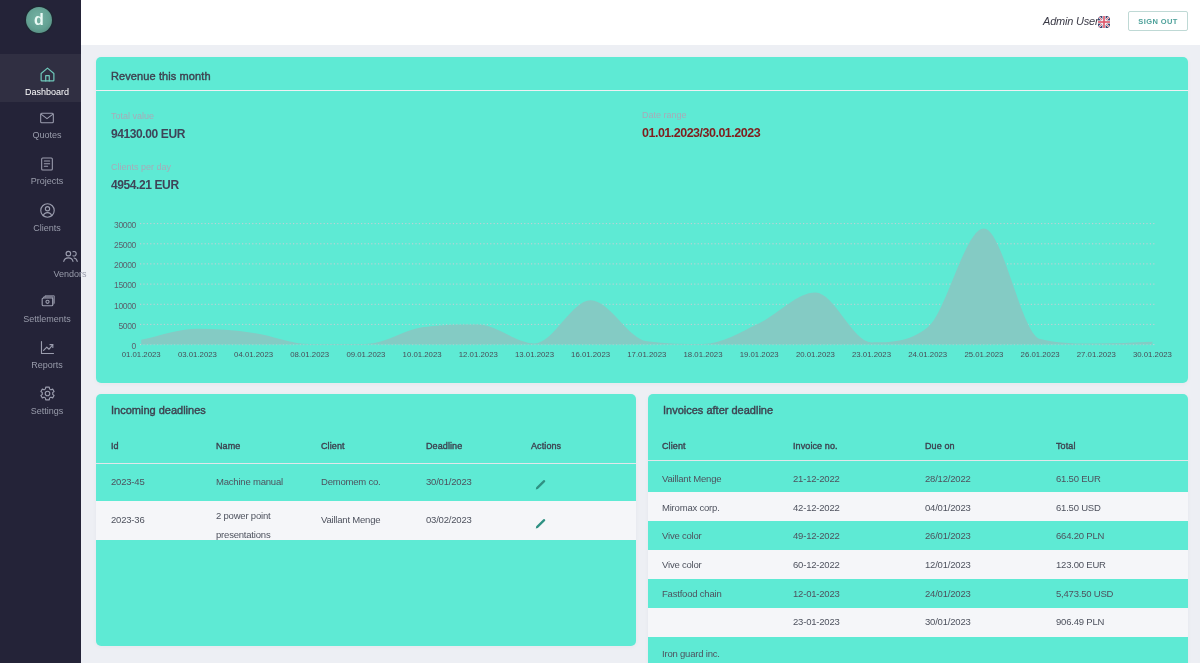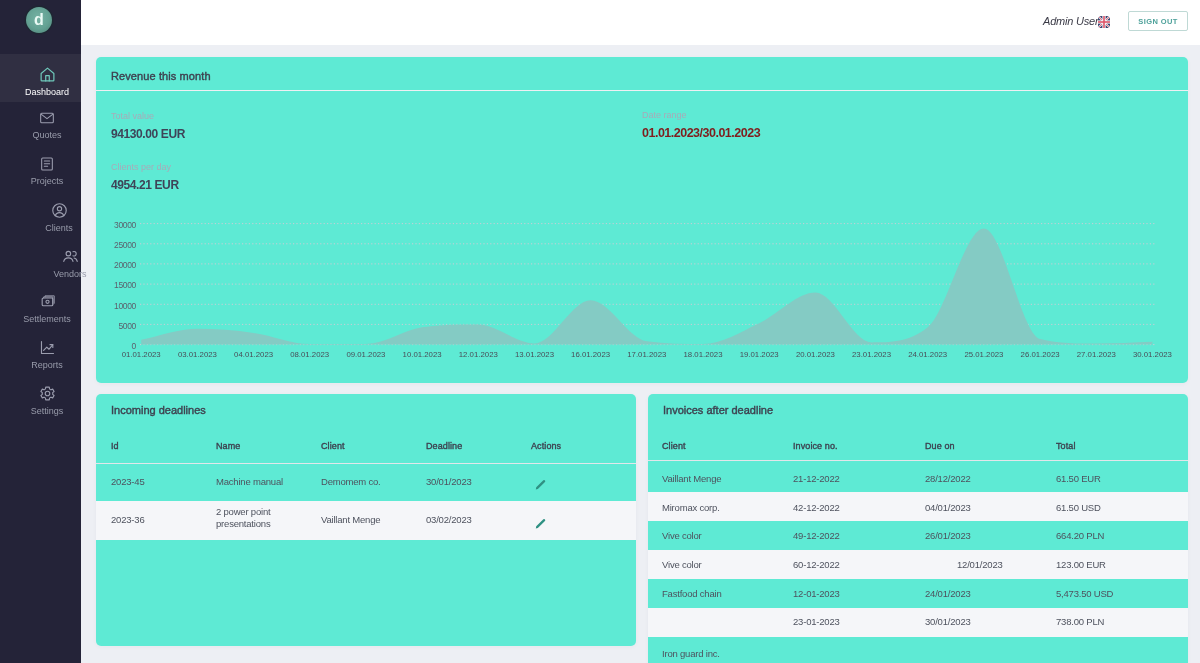--- a/index.html
+++ b/index.html
@@ -59,21 +59,21 @@
       </svg>
     Quotes
   </div>
   <div class="nav-item" style="top:156px;">
     <svg width="16" height="16" viewBox="0 0 24 24" fill="none" stroke="#9b9dae" stroke-width="1.6" stroke-linecap="round" stroke-linejoin="round">
         <rect x="4" y="3" width="16" height="18" rx="1.5"></rect>
         <path d="M8 7.5 h8 M8 11.5 h8 M8 15.5 h5"></path>
       </svg>
     Projects
   </div>
-  <div class="nav-item" style="top:202px;margin-left:12px;">
+  <div class="nav-item" style="top:202px;">
     <svg width="17" height="17" viewBox="0 0 24 24" fill="none" stroke="#9b9dae" stroke-width="1.6" stroke-linecap="round" stroke-linejoin="round">
         <circle cx="12" cy="12" r="9.5"></circle>
         <circle cx="12" cy="9.5" r="3"></circle>
         <path d="M6 19.5 c1 -3.5 4 -4.5 6 -4.5 s5 1 6 4.5"></path>
       </svg>
     Clients
   </div>
   <div class="nav-item" style="top:248px;margin-left:23px;">
     <svg width="17" height="17" viewBox="0 0 24 24" fill="none" stroke="#9b9dae" stroke-width="1.6" stroke-linecap="round" stroke-linejoin="round">
         <circle cx="9" cy="8" r="3.2"></circle>
@@ -190,21 +190,21 @@
 <div class="th" style="left:111px;">Id</div>
 <div class="th" style="left:216px;">Name</div>
 <div class="th" style="left:321px;">Client</div>
 <div class="th" style="left:426px;">Deadline</div>
 <div class="th" style="left:531px;">Actions</div>
 <div class="td" style="left:111px; top:476px;">2023-45</div>
 <div class="td" style="left:216px; top:476px;">Machine manual</div>
 <div class="td" style="left:321px; top:476px;">Demomem co.</div>
 <div class="td" style="left:426px; top:476px;">30/01/2023</div>
 <div class="td" style="left:111px; top:514px;">2023-36</div>
-<div class="td" style="left:216px; top:506px; width:80px; line-height:12px;">2 power point presentations</div>
+<div class="td" style="left:216px; top:506px; width:80px; line-height:19px;">2 power point presentations</div>
 <div class="td" style="left:321px; top:514px;">Vaillant Menge</div>
 <div class="td" style="left:426px; top:514px;">03/02/2023</div>
 <svg style="position:absolute; left:533px; top:478px;" width="14" height="14" viewBox="0 0 13 13">
     <path d="M2.6 10.6 L3.0 8.7 L9.6 2.1 a0.9 0.9 0 0 1 1.3 0 l0.2 0.2 a0.9 0.9 0 0 1 0 1.3 L4.5 10.2 Z" fill="#2f9183"></path>
   </svg>
 <svg style="position:absolute; left:533px; top:516.5px;" width="14" height="14" viewBox="0 0 13 13">
     <path d="M2.6 10.6 L3.0 8.7 L9.6 2.1 a0.9 0.9 0 0 1 1.3 0 l0.2 0.2 a0.9 0.9 0 0 1 0 1.3 L4.5 10.2 Z" fill="#2f9183"></path>
   </svg>
 
 <div class="card" id="card3">
@@ -225,22 +225,22 @@
 <div class="td" style="left:662px; top:502px;">Miromax corp.</div>
 <div class="td" style="left:793px; top:502px;">42-12-2022</div>
 <div class="td" style="left:925px; top:502px;">04/01/2023</div>
 <div class="td" style="left:1056px; top:502px;">61.50 USD</div>
 <div class="td" style="left:662px; top:530px;">Vive color</div>
 <div class="td" style="left:793px; top:530px;">49-12-2022</div>
 <div class="td" style="left:925px; top:530px;">26/01/2023</div>
 <div class="td" style="left:1056px; top:530px;">664.20 PLN</div>
 <div class="td" style="left:662px; top:559px;">Vive color</div>
 <div class="td" style="left:793px; top:559px;">60-12-2022</div>
-<div class="td" style="left:925px; top:559px;margin-left:32px;">12/01/2023</div>
+<div class="td" style="left:925px; top:559px;">12/01/2023</div>
 <div class="td" style="left:1056px; top:559px;">123.00 EUR</div>
 <div class="td" style="left:662px; top:588px;">Fastfood chain</div>
 <div class="td" style="left:793px; top:588px;">12-01-2023</div>
 <div class="td" style="left:925px; top:588px;">24/01/2023</div>
 <div class="td" style="left:1056px; top:588px;">5,473.50 USD</div>
 <div class="td" style="left:662px; top:648px;">Iron guard inc.</div>
 <div class="td" style="left:793px; top:616px;">23-01-2023</div>
 <div class="td" style="left:925px; top:616px;">30/01/2023</div>
-<div class="td" style="left:1056px; top:616px;">738.00 PLN</div>
+<div class="td" style="left:1056px; top:616px;">906.49 PLN</div>
 
 </body></html>

